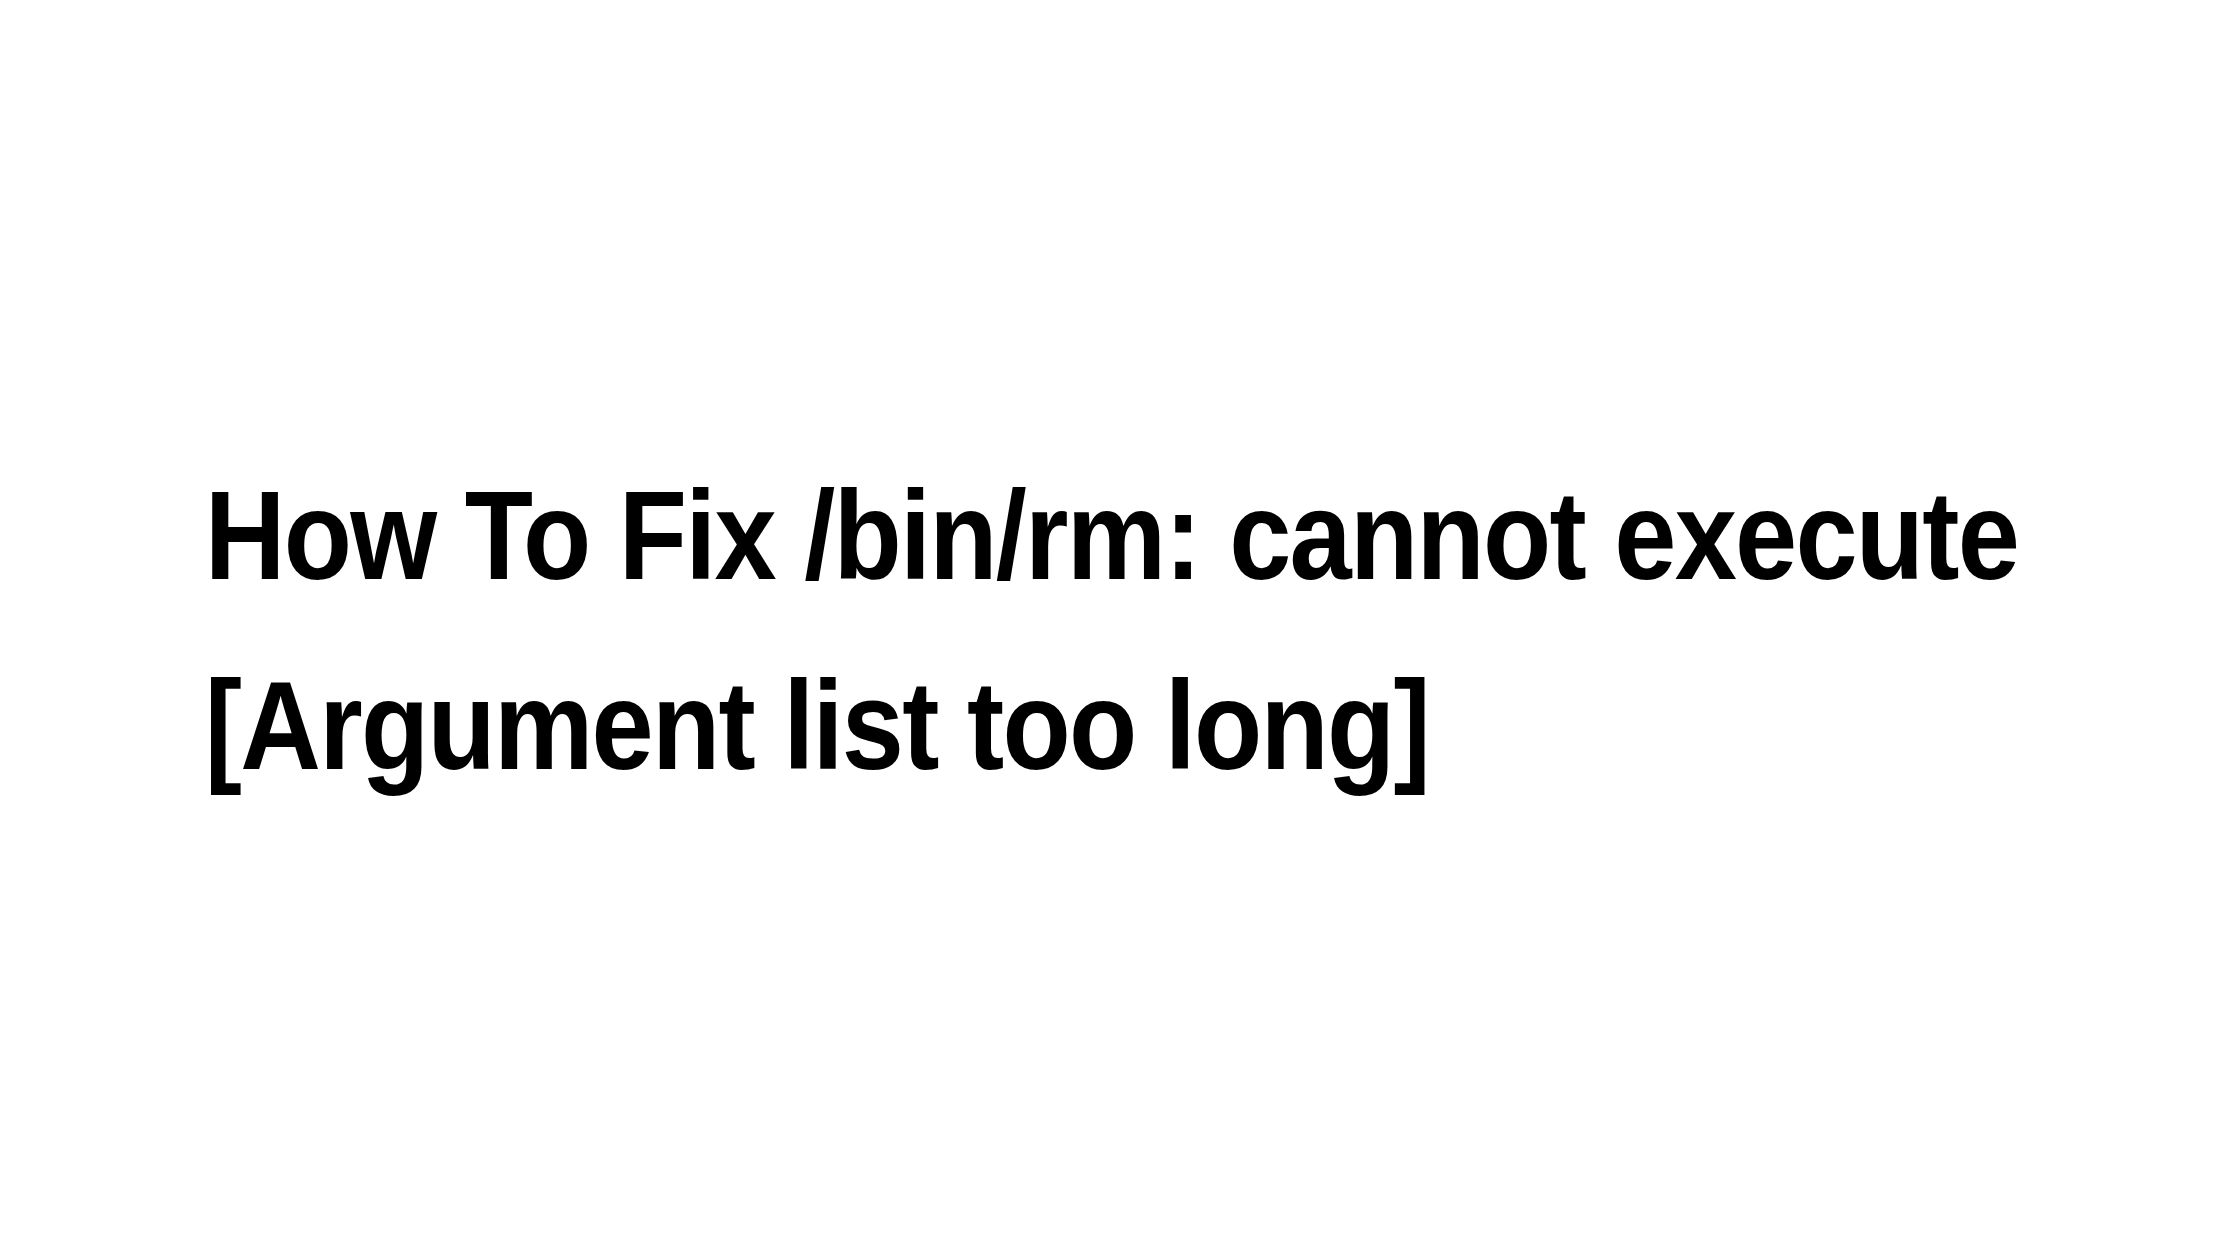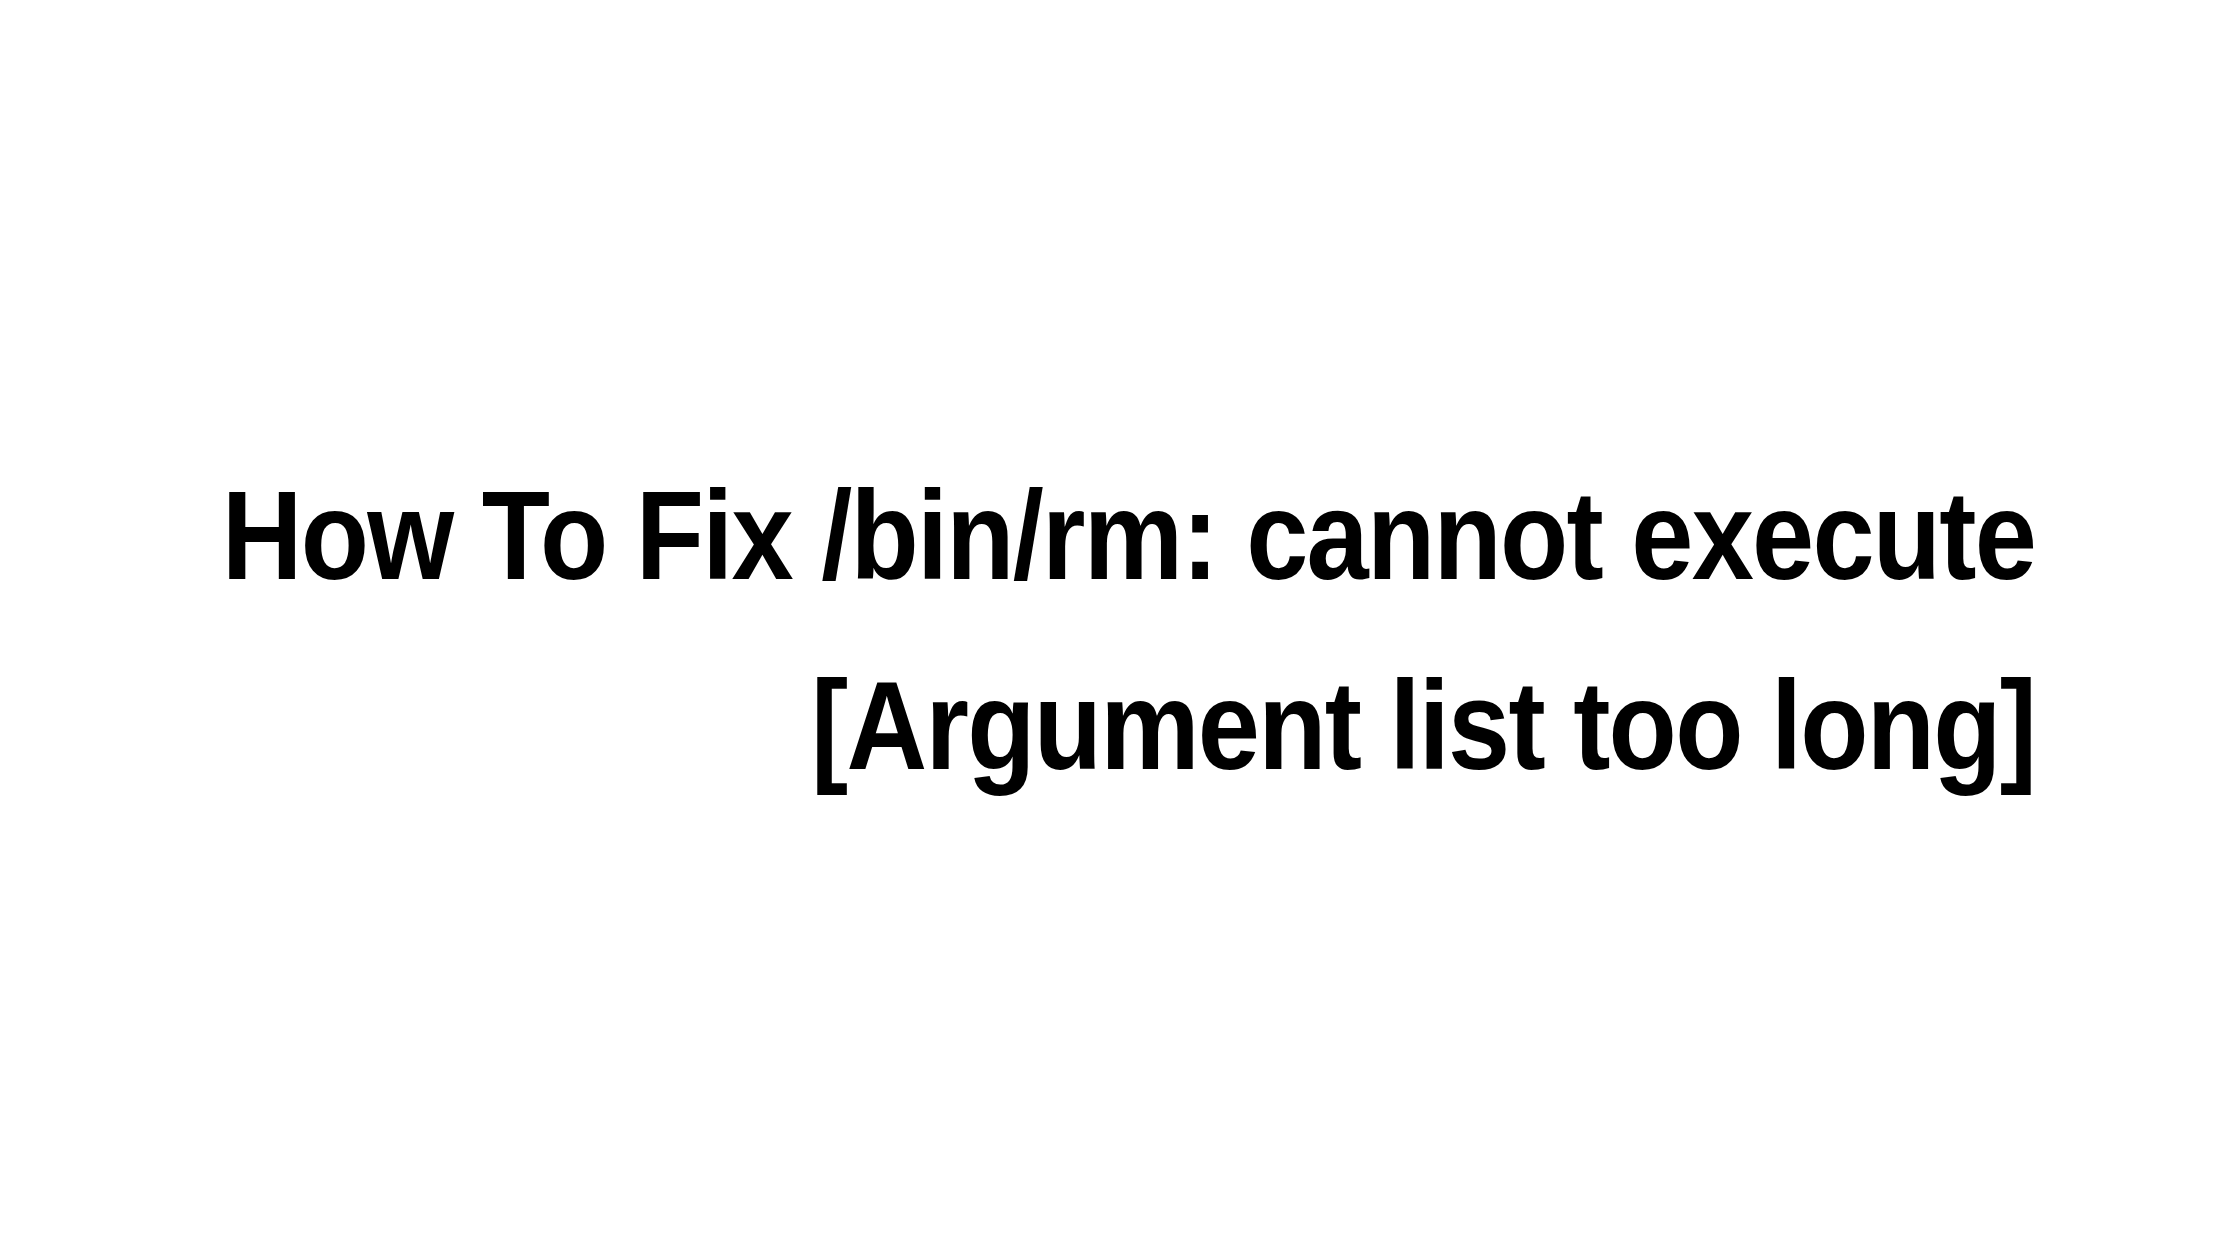--- a/index.html
+++ b/index.html
@@ -15,21 +15,21 @@
       overflow: hidden;
     }
     
     body {
       display: flex;
       align-items: center;
       justify-content: center;
     }
     
     .title-container {
-      text-align: right;
+      text-align: left;
       width: 100%;
       padding: 0 80px;
     }
     
     .title-text {
       font-family: "Arial Black", "Helvetica Neue", Helvetica, sans-serif;
       font-weight: 900;
       font-size: 127px;
       line-height: 1.5;
       color: #000000;

